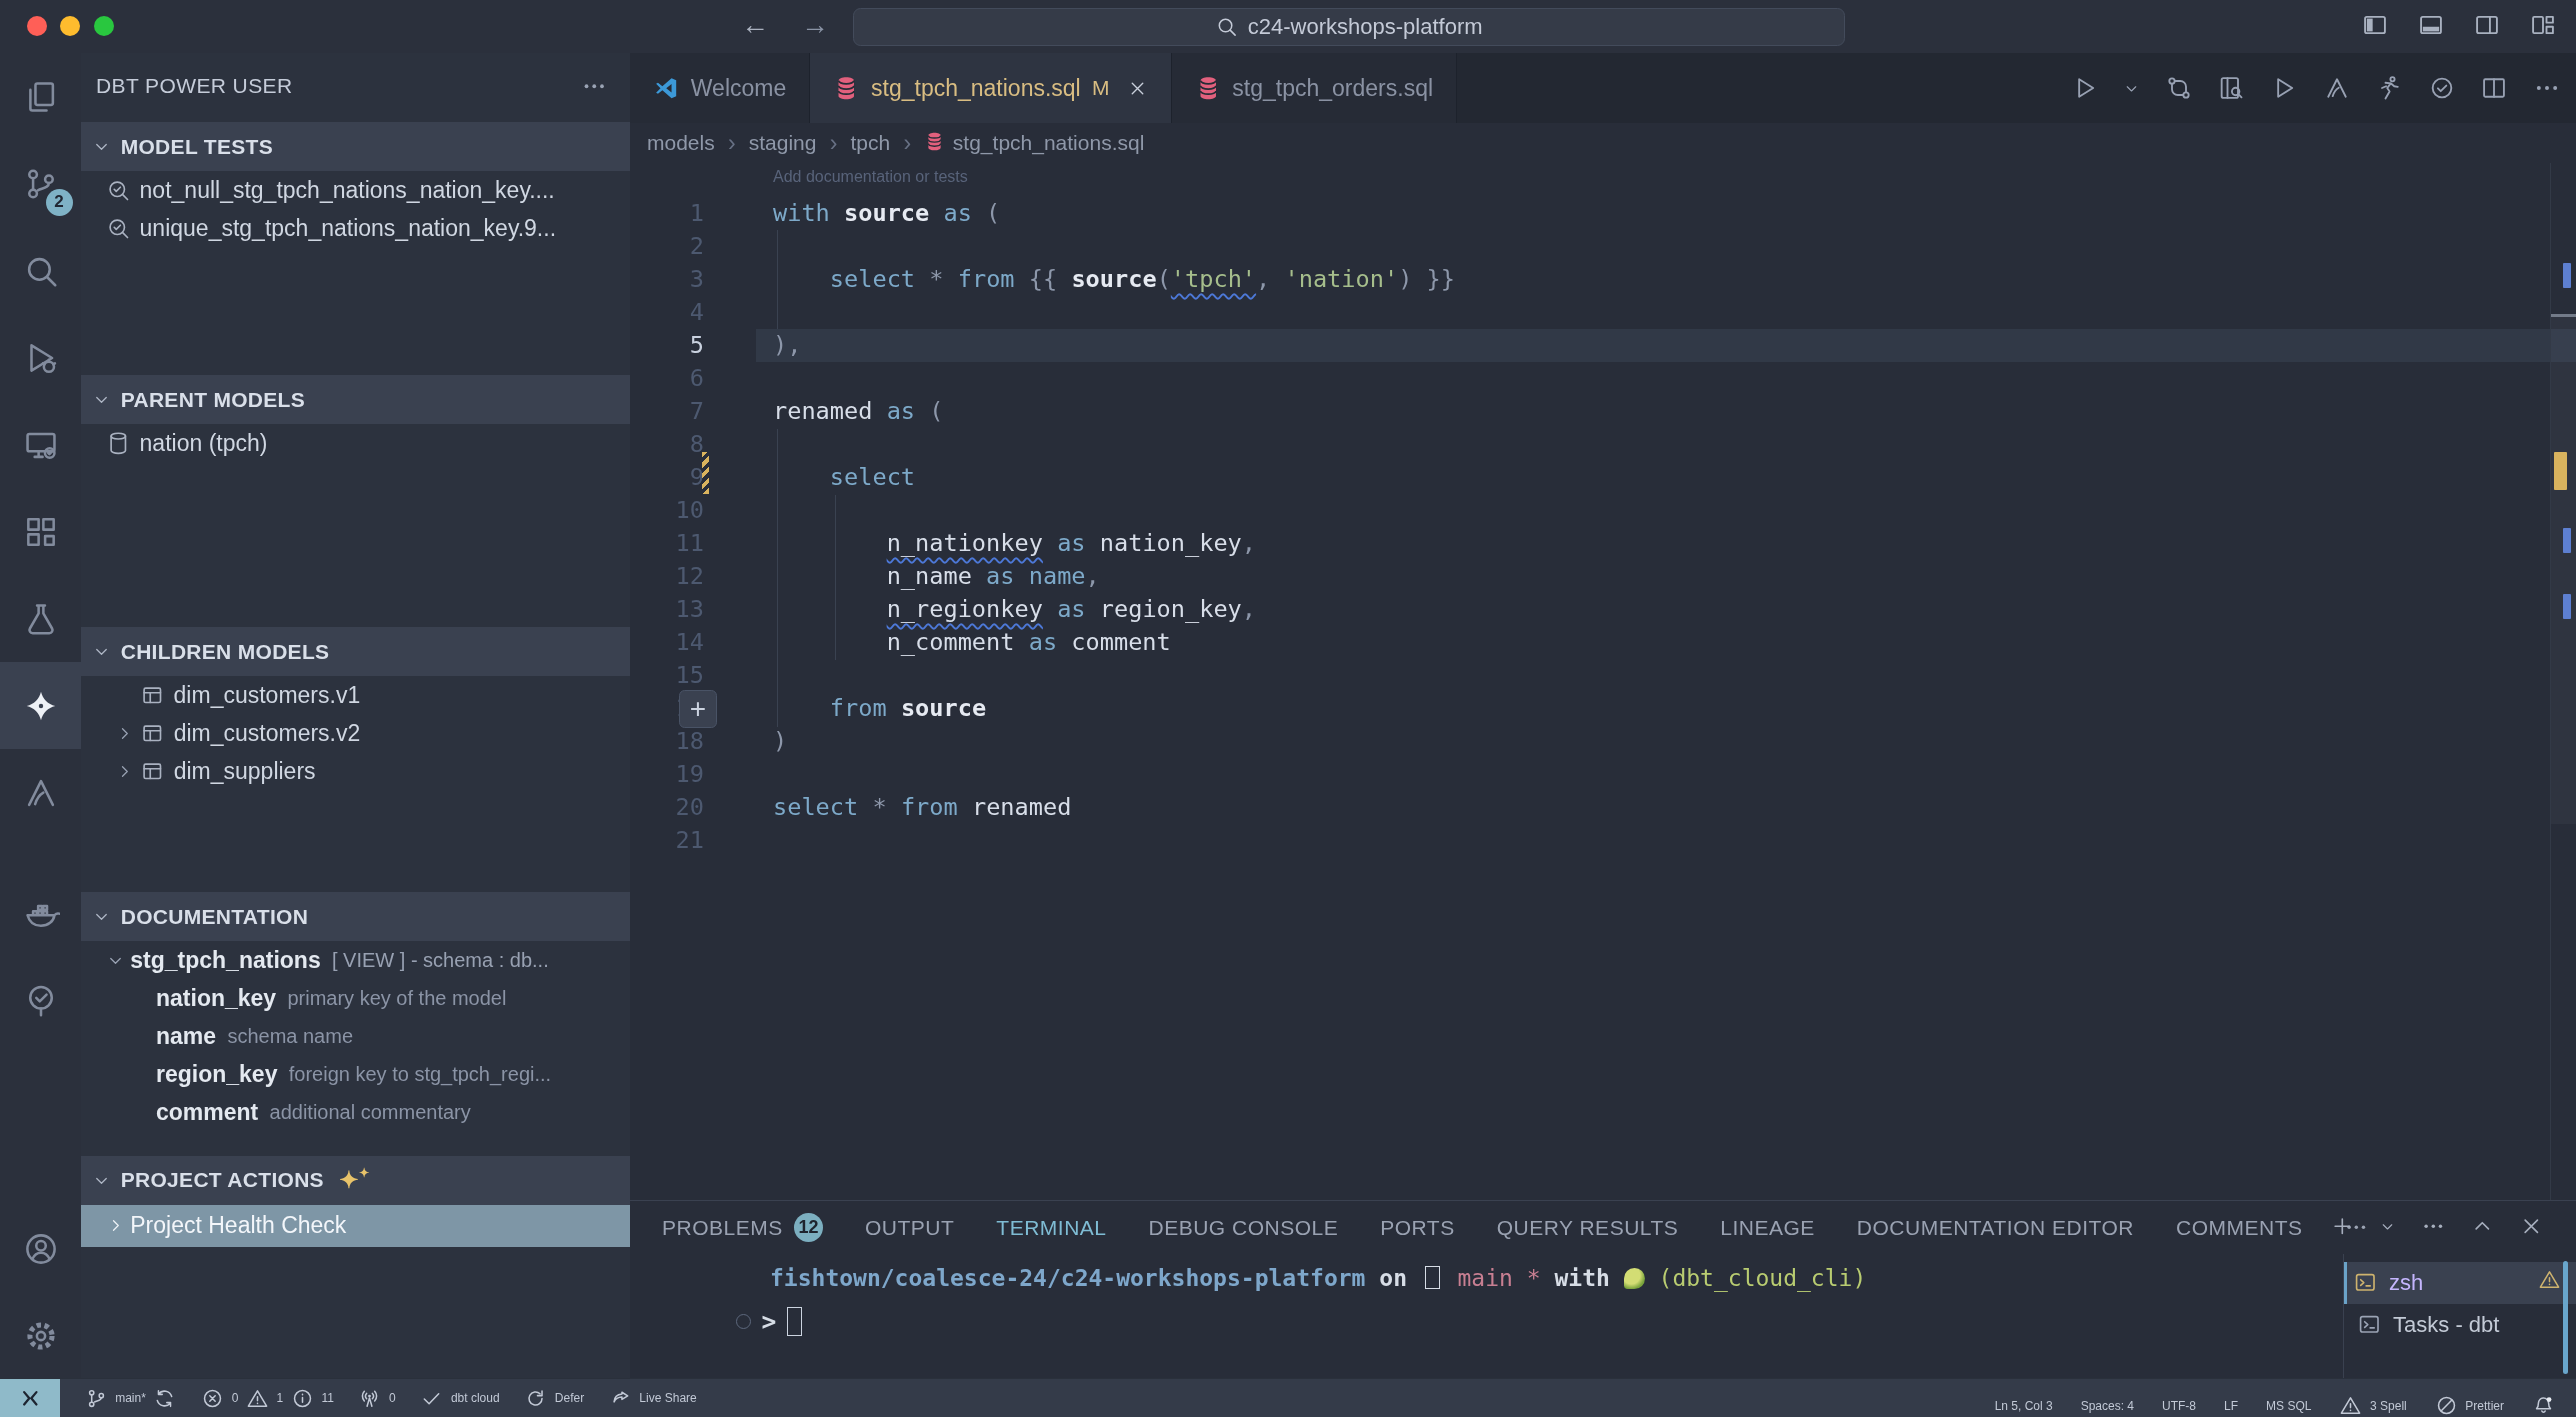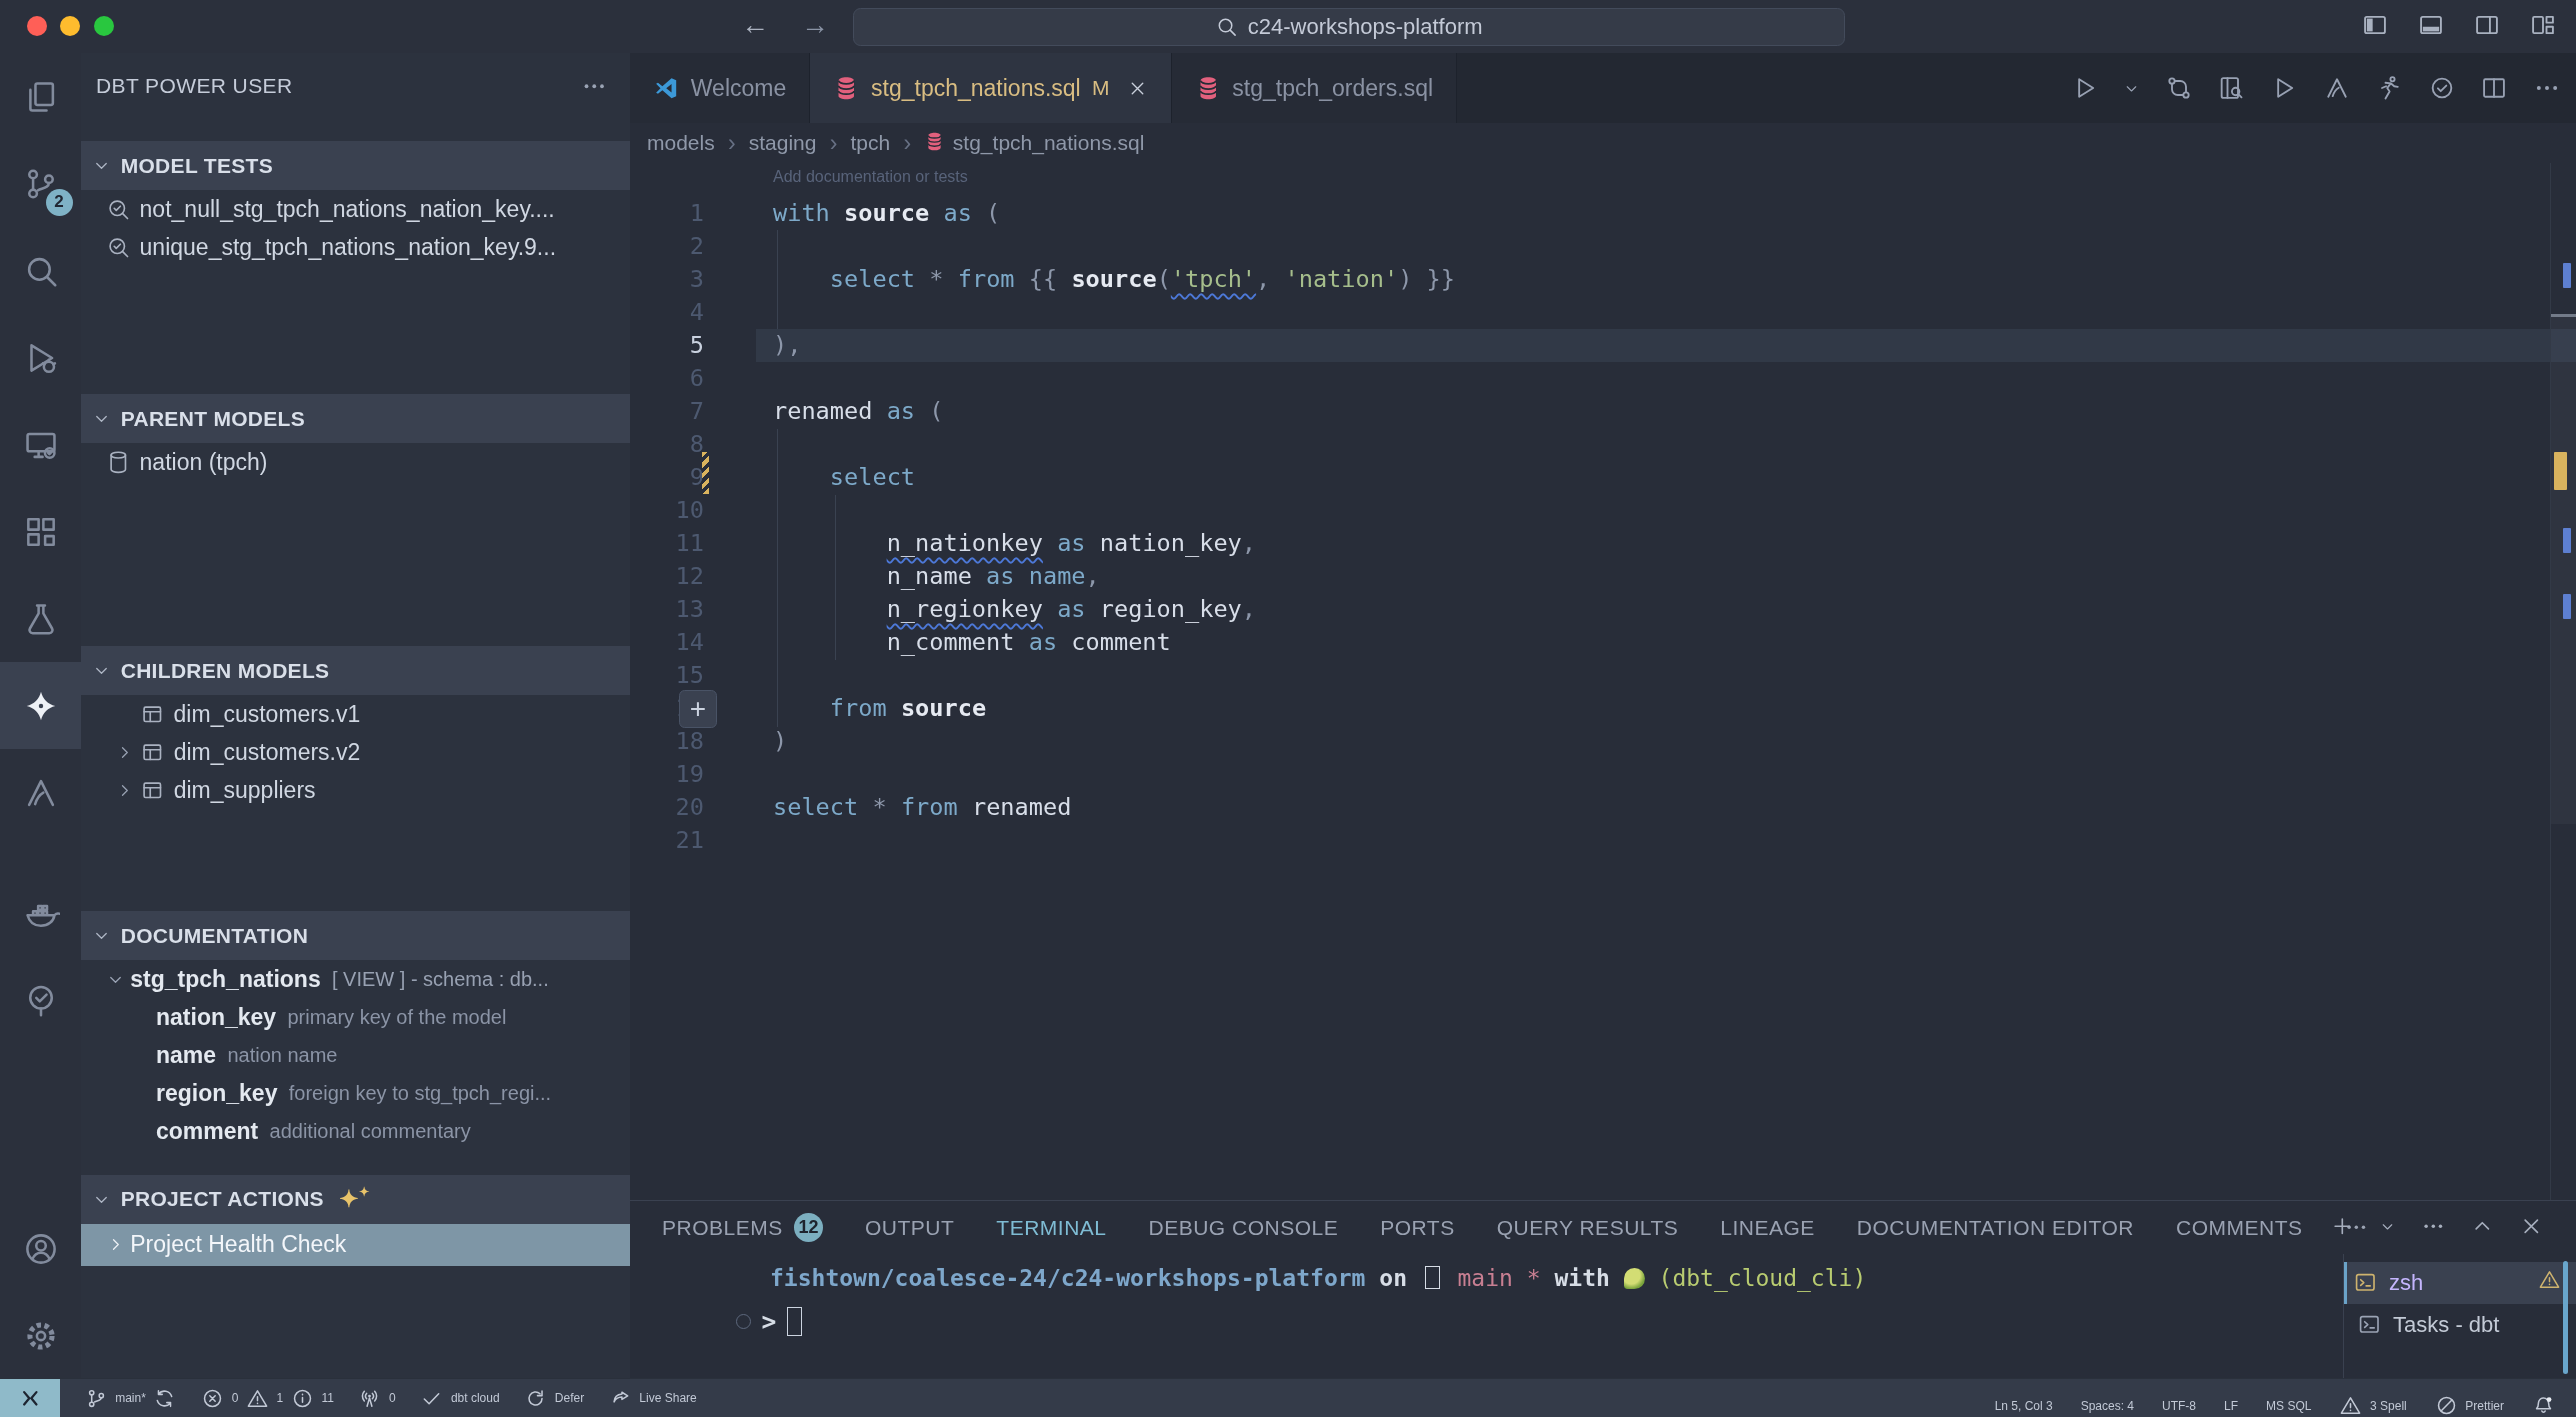--- a/index.html
+++ b/index.html
@@ -45,21 +45,21 @@
   .side-item{height:38px;display:flex;align-items:center;font-size:23px;color:#d0d7e2;white-space:nowrap;overflow:hidden}
   .side-item .icn{color:#aab2c1;margin-right:9.4px}
   .side-item .chev{color:#9aa3b4;margin-right:5.7px}
   .sp20{display:inline-block;width:24.6px;flex:none}
   .side-item .lbl.b{font-weight:700;color:#e4e9f0}
   .side-item .desc{color:#8b94a6;font-size:20px;margin-left:11.3px;font-weight:400}
   .side-item .meta{color:#98a1b2;font-size:20px;margin-left:11.3px;font-weight:400}
   .side-item.selected{background:#7e96a6;color:#f3f6fa;height:42px}
   .side-item.selected .chev{color:#eef2f6}
   .ind0{padding-left:24.6px}.ind1{padding-left:34px}.ind2{padding-left:75px}
-  .s0{margin-top:22px}.s1{margin-top:128px}.s2{margin-top:165px}.s3{margin-top:102px}.s4{margin-top:24.6px}
+  .s0{margin-top:3px}.s1{margin-top:128px}.s2{margin-top:165px}.s3{margin-top:102px}.s4{margin-top:24.6px}
 
   
   .editor{position:absolute;left:630px;top:53px;right:0;bottom:38px;display:flex;flex-direction:column}
   .tabbar{height:70px;background:#232832;display:flex;position:relative;flex:none}
   .tab{display:flex;align-items:center;gap:11.3px;padding:0 23px;font-size:23px;color:#8a92a3;
     border-right:0.9px solid #1d222c;background:#262b36}
   .tab.active{background:#2e3441}
   .tab.active .tab-label{color:#d9bd82}
   .tab-mod{color:#d9bd82;font-size:21px}
   .tab-close{color:#c9d0dc;margin-left:5.7px}
@@ -416,21 +416,21 @@
           </span>
           <span class="lbl b">stg_tpch_nations</span>
           <span class="meta">[ VIEW ]  -  schema : db...</span>
         </div>
         <div class="side-item ind2">
           <span class="lbl b">nation_key</span>
           <span class="desc">primary key of the model</span>
         </div>
         <div class="side-item ind2">
           <span class="lbl b">name</span>
-          <span class="desc">nation name</span>
+          <span class="desc">schema name</span>
         </div>
         <div class="side-item ind2">
           <span class="lbl b">region_key</span>
           <span class="desc">foreign key to stg_tpch_regi...</span>
         </div>
         <div class="side-item ind2">
           <span class="lbl b">comment</span>
           <span class="desc">additional commentary</span>
         </div>
       </div>

